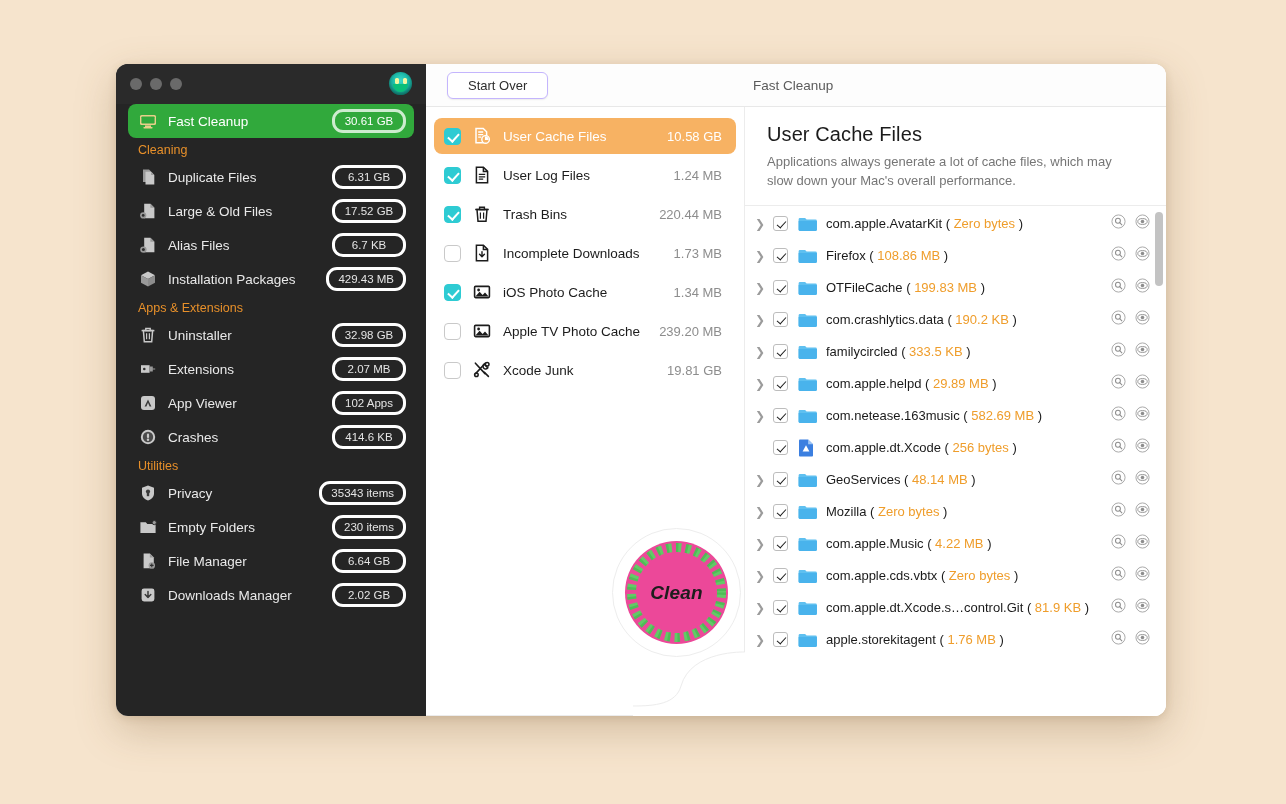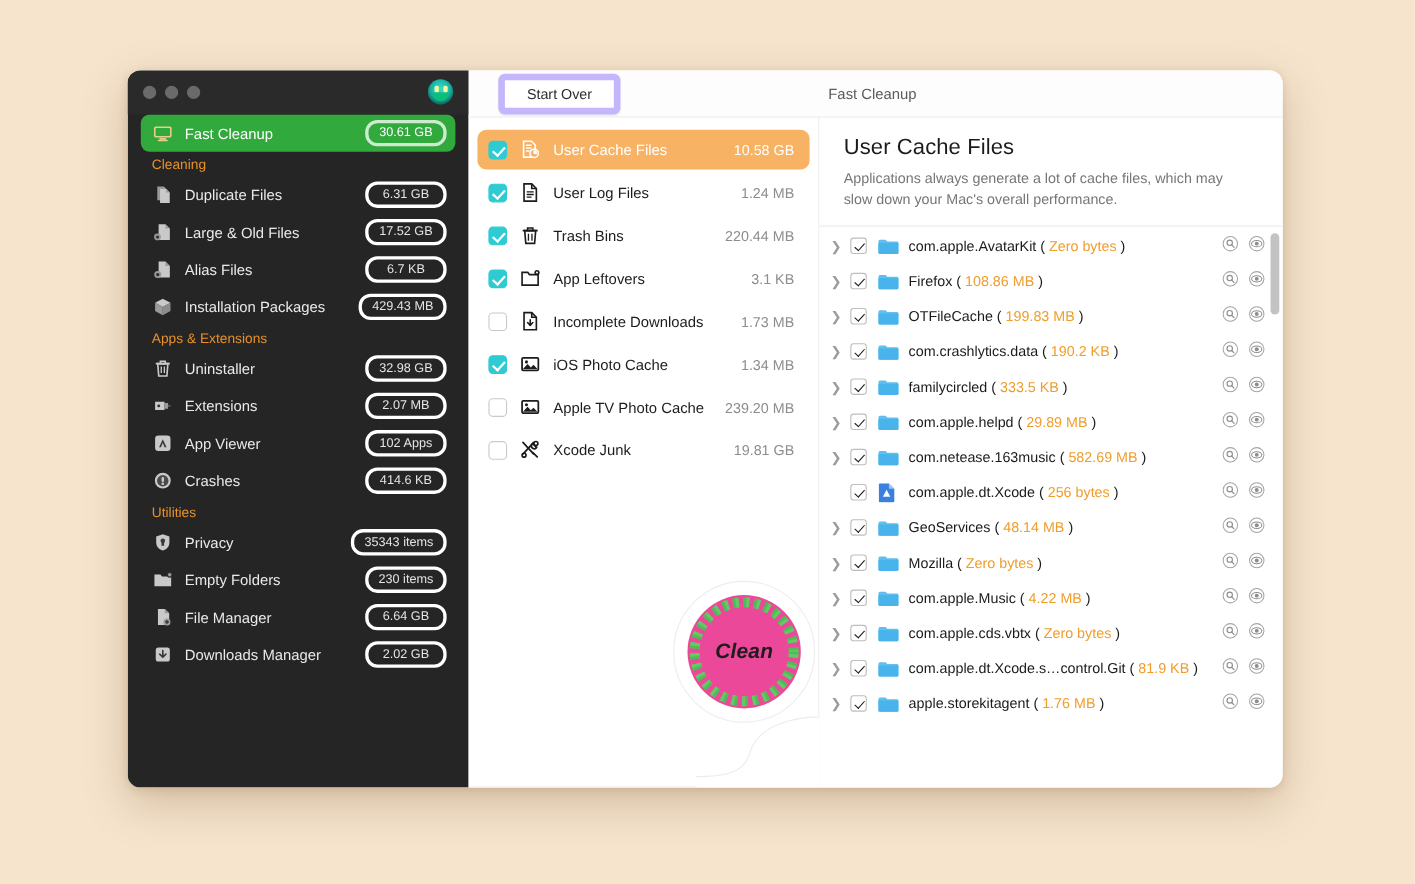--- a/index.html
+++ b/index.html
@@ -116,25 +116,25 @@
   #toolbar {
     height: 43px;
     flex: 0 0 43px;
     display: flex;
     align-items: center;
     border-bottom: 1px solid #e8e8e8;
     background: #fdfdfd;
     position: relative;
   }
   #start-over-btn {
-    margin-left: 27px;
+    margin-left: 21px;
     font-size: 13px;
     color: #2e2e2e;
     background: #ffffff;
-    border: 6px solid #c4b5fd;
+    border: 1px solid #c4b5fd;
     border-radius: 6px;
     padding: 5px 20px;
     box-shadow: 0 1px 1.5px rgba(0,0,0,.07);
     cursor: pointer;
   }
   #toolbar-title {
     position: absolute;
     left: 327px;
     font-size: 13.5px;
     color: #5b5b5b;
@@ -534,32 +534,20 @@
               <span class="cat-icon">
                 <svg width="20" height="20" viewBox="0 0 20 20">
                   <path d="M5 5.6h10l-1 11.6H6z" fill="none" stroke="#1c1c1c" stroke-width="1.5"></path>
                   <path d="M3.2 5.6h13.6" stroke="#1c1c1c" stroke-width="1.5"></path>
                   <path d="M7.6 3.2h4.8v2.4H7.6z" fill="none" stroke="#1c1c1c" stroke-width="1.4"></path>
                   <path d="M8.4 8.4v6.4M11.6 8.4v6.4" stroke="#1c1c1c" stroke-width="1.2"></path>
                 </svg>
               </span>
               <span class="cat-label">Trash Bins</span>
               <span class="cat-size">220.44 MB</span>
-            </div>
-            <div class="cat-row">
-              <span class="chk on"></span>
-              <span class="cat-icon">
-                <svg width="20" height="20" viewBox="0 0 20 20">
-                  <path d="M2.6 4.6h5.2l1.5 2h7.9v9.6H2.6z" fill="none" stroke="#1c1c1c" stroke-width="1.5"></path>
-                  <circle cx="16.2" cy="4.8" r="2.4" fill="#1c1c1c"></circle>
-                  <circle cx="16.2" cy="4.8" r=".9" fill="#ffffff"></circle>
-                </svg>
-              </span>
-              <span class="cat-label">App Leftovers</span>
-              <span class="cat-size">3.1 KB</span>
             </div>
             <div class="cat-row">
               <span class="chk"></span>
               <span class="cat-icon">
                 <svg width="20" height="20" viewBox="0 0 20 20">
                   <path d="M4.4 2.2h7l4.2 4.2v11.4H4.4z" fill="none" stroke="#1c1c1c" stroke-width="1.5"></path>
                   <path d="M11.4 2.2v4.2h4.2" fill="none" stroke="#1c1c1c" stroke-width="1.5"></path>
                   <path d="M10 8.6v5M7.6 11.2L10 13.8l2.4-2.6" fill="none" stroke="#1c1c1c" stroke-width="1.4" stroke-linecap="round" stroke-linejoin="round"></path>
                 </svg>
               </span>

